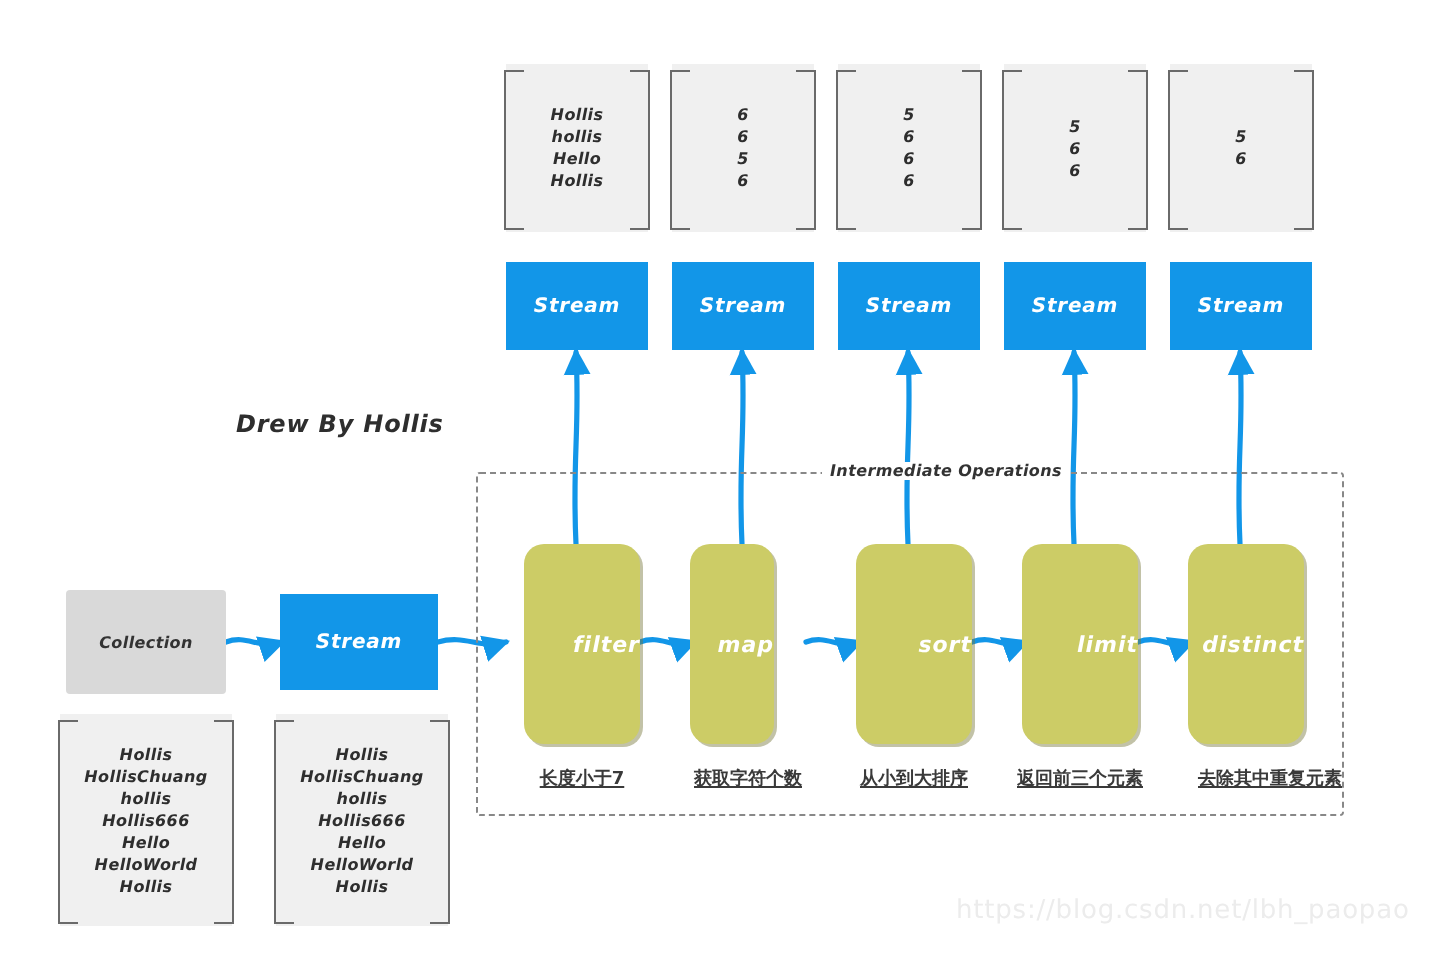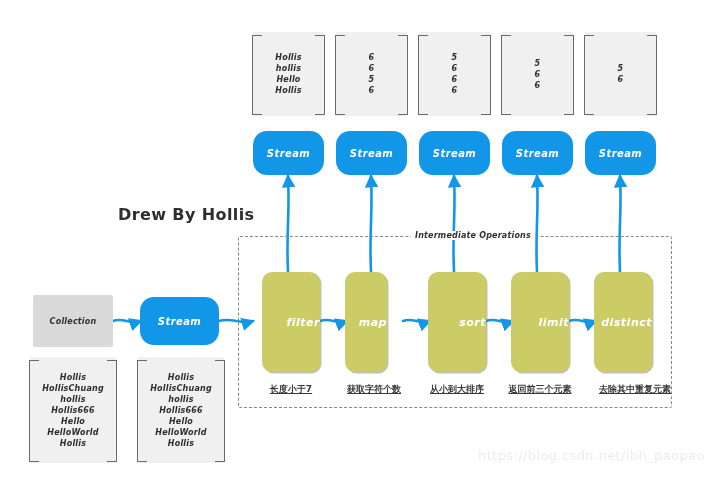--- a/index.html
+++ b/index.html
@@ -23,21 +23,21 @@
   .databox .ln{white-space:nowrap;}
   .bracket{position:absolute;width:9px;height:calc(100% - 6px);top:3px;pointer-events:none;}
   .bracket.l{left:-1px;border-left:1.6px solid #6a6a6a;border-top:1.6px solid #6a6a6a;border-bottom:1.6px solid #6a6a6a;}
   .bracket.r{right:-1px;border-right:1.6px solid #6a6a6a;border-top:1.6px solid #6a6a6a;border-bottom:1.6px solid #6a6a6a;}
 
   
   .streambox{
     background:#1296e8;color:#ffffff;
     display:flex;align-items:center;justify-content:center;
     font-size:10px;font-style:italic;font-weight:700;letter-spacing:.4px;
-    border-radius:14px;
+    border-radius:0;
   }
 
   
   .collectionbox{
     background:#d9d9d9;color:#333;
     display:flex;align-items:center;justify-content:center;
     font-size:8px;font-style:italic;font-weight:600;letter-spacing:.2px;
     border-radius:2px;
   }
 
@@ -60,21 +60,21 @@
   .dashregion{
     border:1.4px dashed #888;border-radius:2px;
   }
   .regionlabel{
     color:#333;font-size:8px;font-style:italic;font-weight:600;
     background:#ffffff;padding:0 4px;white-space:nowrap;letter-spacing:.2px;
   }
 
   
   .credit{
-    color:#2e2e2e;font-size:16px;font-weight:600;
+    color:#2e2e2e;font-size:12px;font-style:italic;font-weight:600;
     letter-spacing:.4px;white-space:nowrap;
   }
   .watermark{
     color:#ececec;font-size:13px;letter-spacing:.4px;white-space:nowrap;
     font-family:"DejaVu Sans","Liberation Sans",sans-serif;
   }
   svg.ov{position:absolute;left:0;top:0;width:718px;height:483px;overflow:visible;}
 </style>
 </head>
 <body>

